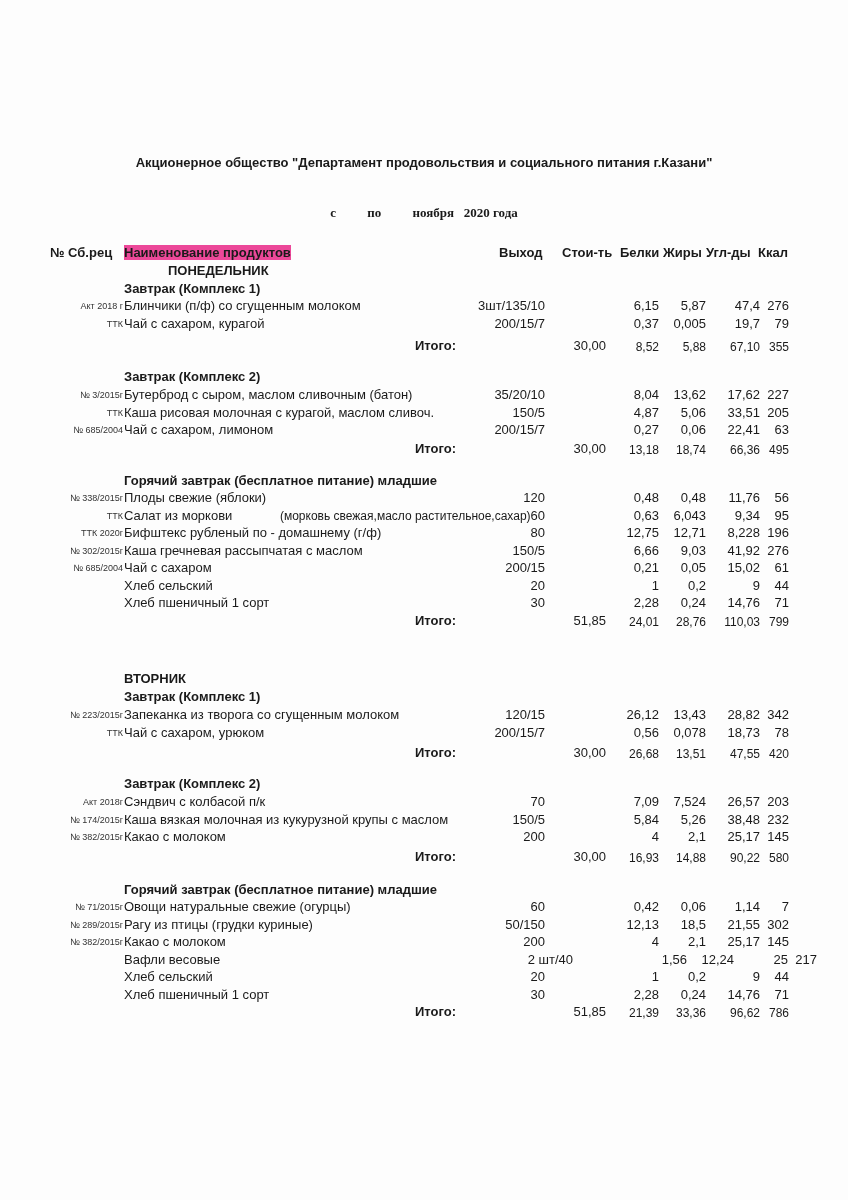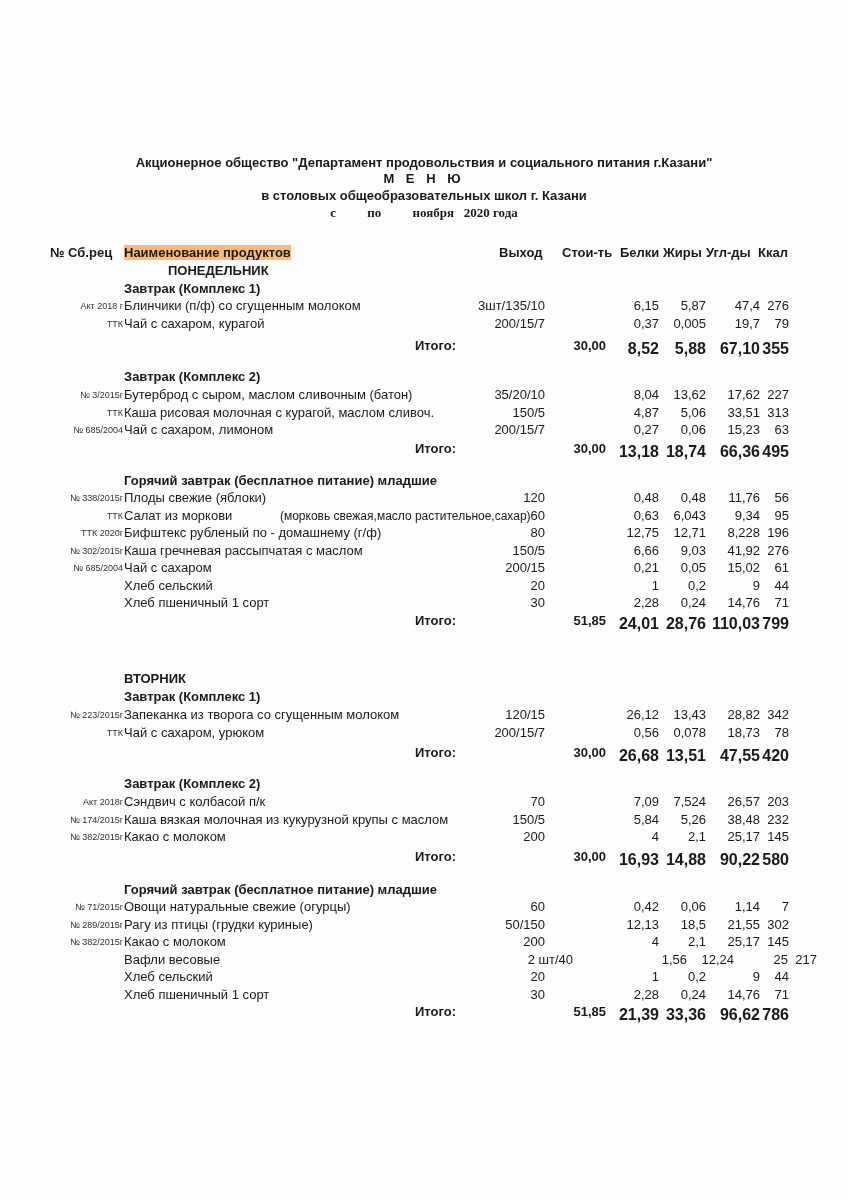--- a/index.html
+++ b/index.html
@@ -11,45 +11,43 @@
   .hdr.menu { top:171px; letter-spacing:4px; }
   .hdr.sub { top:188px; font-weight:bold; font-size:13px; }
   .hdr.dates { top:205px; font-weight:bold;font-family:Liberation Serif, serif; }
   .dates span { display:inline-block; }
   .colhead { position:absolute; top:245px; font-weight:bold; font-size:13px; white-space:nowrap; }
   .row { position:absolute; left:0; width:848px; height:18px; font-size:13px; white-space:nowrap; }
   .ref { position:absolute; right:725px; font-size:9px; top:3px; color:#333; text-align:right; }
   .name { position:absolute; left:124px; }
   .name small { font-size:12px;padding-left:44px; }
   .out { position:absolute; right:303px; text-align:right; }
-  .cost { position:absolute; right:242px; text-align:right; font-weight:bold; }
+  .cost { position:absolute; right:242px; text-align:right; font-weight:normal; }
   .b { position:absolute; right:189px; text-align:right; }
   .f { position:absolute; right:142px; text-align:right; }
   .c { position:absolute; right:88px; text-align:right; }
   .k { position:absolute; right:59px; text-align:right; }
-  .total .b, .total .f, .total .c, .total .k { font-weight:bold; font-size:16px; top:2px; }
+  .total .b, .total .f, .total .c, .total .k { font-weight:normal; font-size:12px; top:2px; }
   .total .label { position:absolute; left:415px; font-weight:bold; }
   .day { position:absolute; left:124px; font-weight:bold; font-size:13px; }
   .meal { position:absolute; left:124px; font-weight:bold; font-size:13px; }
 </style>
 </head>
 <body>
 
 <div class="page">
   <div class="hdr org">Акционерное общество "Департамент продовольствия и социального питания г.Казани"</div>
-  <div class="hdr menu">М Е Н Ю</div>
-  <div class="hdr sub">в столовых общеобразовательных школ г. Казани</div>
   <div class="hdr dates">
     <span style="margin-right:28px">с</span>
     <span style="margin-right:28px">по</span>
     <span style="white-space:pre">ноября   2020 года</span>
   </div>
 
   <div class="colhead" style="left:50px">№ Сб.рец</div>
-  <div class="colhead" style="left:124px;background:#fdba74">Наименование продуктов</div>
+  <div class="colhead" style="left:124px;background:#ec4899">Наименование продуктов</div>
   <div class="colhead" style="left:499px">Выход</div>
   <div class="colhead" style="left:562px">Стои-ть</div>
   <div class="colhead" style="left:620px">Белки</div>
   <div class="colhead" style="left:663px">Жиры</div>
   <div class="colhead" style="left:706px">Угл-ды</div>
   <div class="colhead" style="left:758px">Ккал</div>
 
   <div id="body-rows">
       <div class="day" style="top: 263px; margin-left: 44px;">ПОНЕДЕЛЬНИК</div>
       <div class="meal" style="top: 281px;">Завтрак (Комплекс 1)</div>
@@ -89,29 +87,29 @@
         <span class="c">17,62</span>
         <span class="k">227</span>
       </div>
       <div class="row" style="top: 404.5px;">
         <span class="ref">ТТК</span>
         <span class="name"><span>Каша рисовая молочная с курагой, маслом сливоч.</span></span>
         <span class="out">150/5</span>
         <span class="b">4,87</span>
         <span class="f">5,06</span>
         <span class="c">33,51</span>
-        <span class="k">313</span>
+        <span class="k">205</span>
       </div>
       <div class="row" style="top: 422px;">
         <span class="ref">№ 685/2004</span>
         <span class="name"><span>Чай с сахаром, лимоном</span></span>
         <span class="out">200/15/7</span>
         <span class="b">0,27</span>
         <span class="f">0,06</span>
-        <span class="c">15,23</span>
+        <span class="c">22,41</span>
         <span class="k">63</span>
       </div>
       <div class="row total" style="top: 441px;">
         <span class="label">Итого:</span>
         <span class="cost">30,00</span>
         <span class="b">13,18</span>
         <span class="f">18,74</span>
         <span class="c">66,36</span>
         <span class="k">495</span>
       </div>

